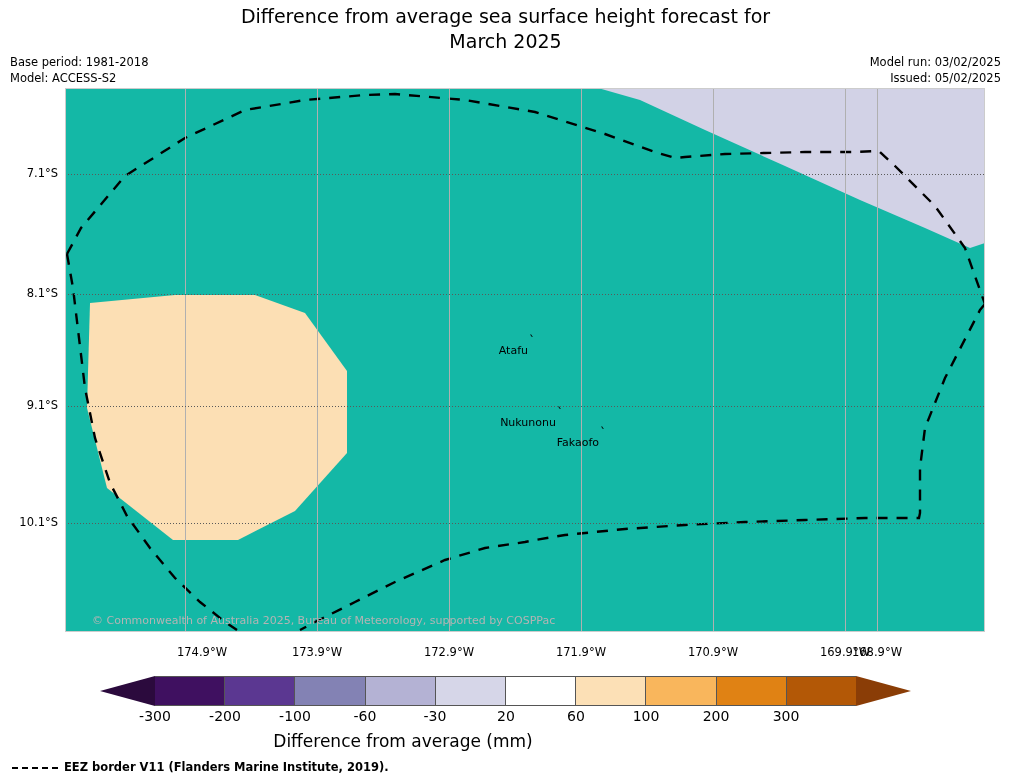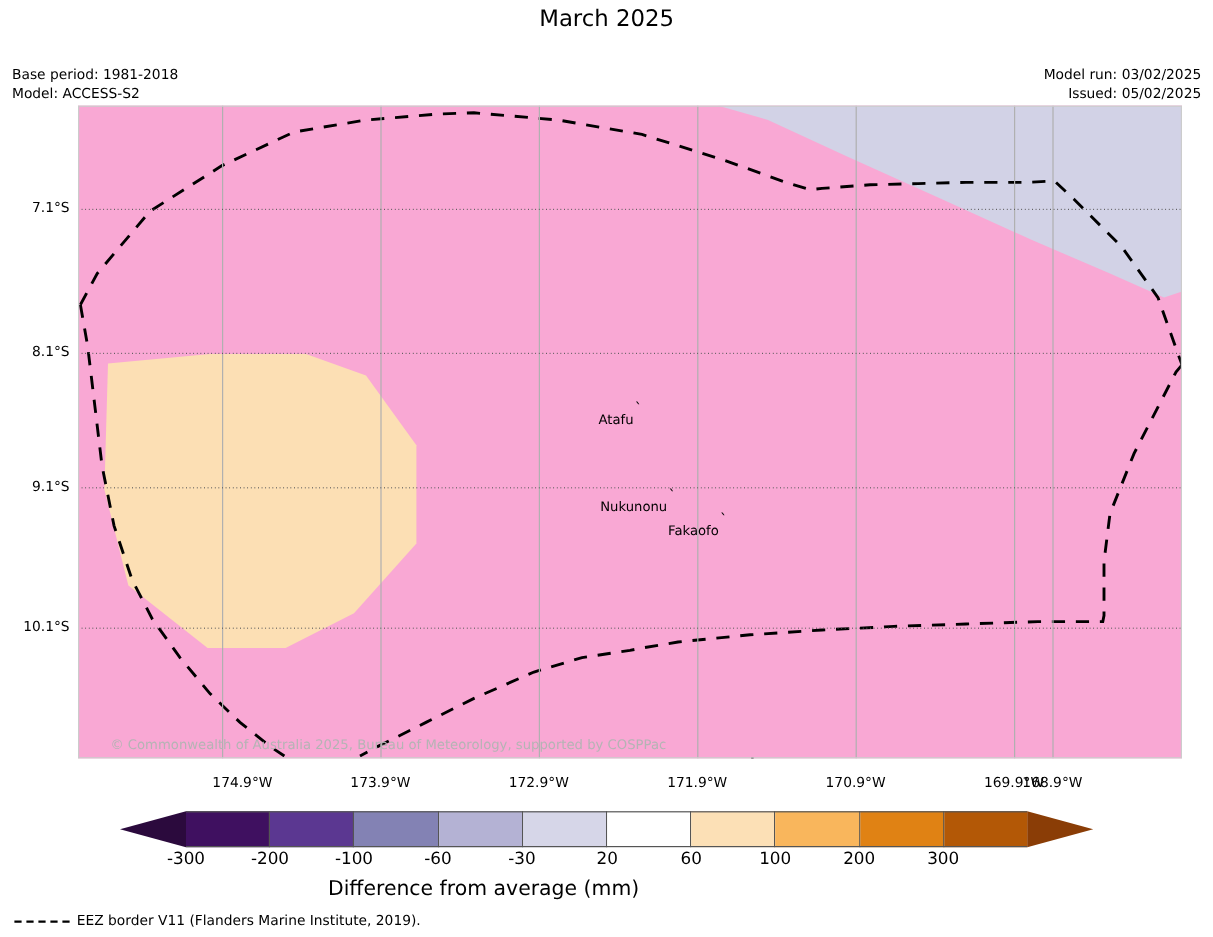--- a/index.html
+++ b/index.html
@@ -16,21 +16,21 @@
     font-size:19px;line-height:25px;color:#000;
   }
 
   
   #meta-left{left:10px;top:54px;font-size:11.5px;line-height:16px;text-align:left;}
   #meta-right{right:10px;top:54px;font-size:11.5px;line-height:16px;text-align:right;}
 
   
   #plot{
     left:65px;top:88px;width:920px;height:544px;
-    background:#f9a8d4;overflow:hidden;
+    background:#14b8a6;overflow:hidden;
   }
   #plot-frame{
     left:65px;top:88px;width:920px;height:544px;
     border:1px solid #cccccc;box-sizing:border-box;pointer-events:none;
   }
   .vgrid{top:0;width:1px;height:544px;background:#b0b0b0;}
   .hgrid{left:0;height:1px;width:920px;
     background-image:linear-gradient(to right,#5a5a5a 1px,transparent 1px);
     background-size:3px 1px;}
 
@@ -61,28 +61,29 @@
     border-top:1px solid #555;border-bottom:1px solid #555;box-sizing:border-box;
     pointer-events:none;}
   .cap{position:absolute;top:0;width:0;height:0;border-top:15px solid transparent;
     border-bottom:15px solid transparent;}
   #cap-left{left:0;border-right:55px solid #2b0a3d;}
   #cap-right{right:0;border-left:55px solid #8a3d06;}
   .cbtick{position:absolute;top:32px;font-size:14px;transform:translateX(-50%);white-space:nowrap;}
   #cbar-title{left:0;top:731px;width:806px;text-align:center;font-size:17px;}
 
   
-  #eez-legend{left:12px;top:760px;font-size:11.5px;display:flex;align-items:center;gap:6px;}
+  #eez-legend{left:12px;top:760px;font-size:11.5px;display:flex;align-items:center;gap:6px;font-weight:bold;}
   #eez-dash{display:inline-block;width:46px;height:0;border-top:2px dashed #000;
     position:relative;top:1px;}
 </style>
 </head>
 <body>
 
 <div class="abs" id="title">
+  <div>Difference from average sea surface height forecast for</div>
   <div>March 2025</div>
 </div>
 
 <div class="abs" id="meta-left">
   <div>Base period: 1981-2018</div>
   <div>Model: ACCESS-S2</div>
 </div>
 <div class="abs" id="meta-right">
   <div>Model run: 03/02/2025</div>
   <div>Issued: 05/02/2025</div>

